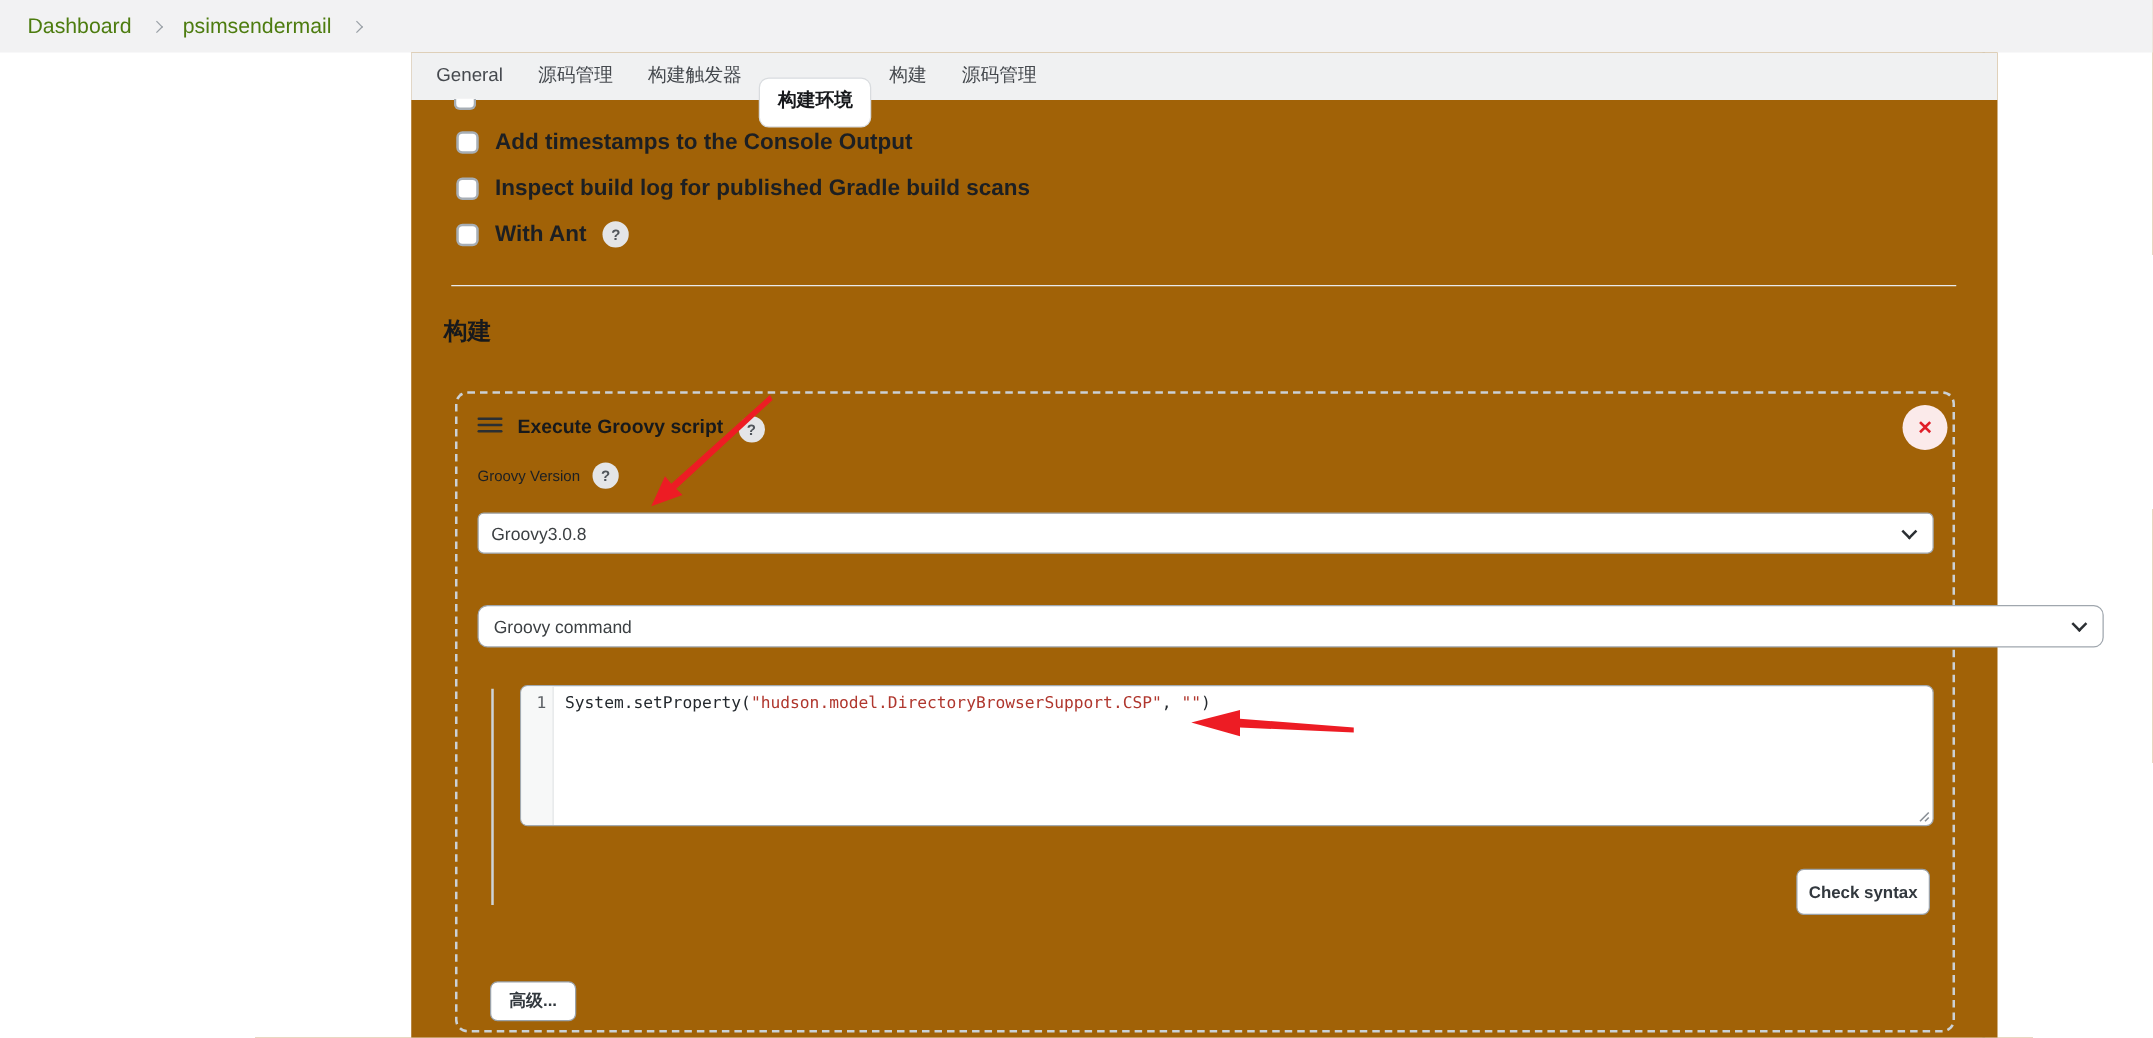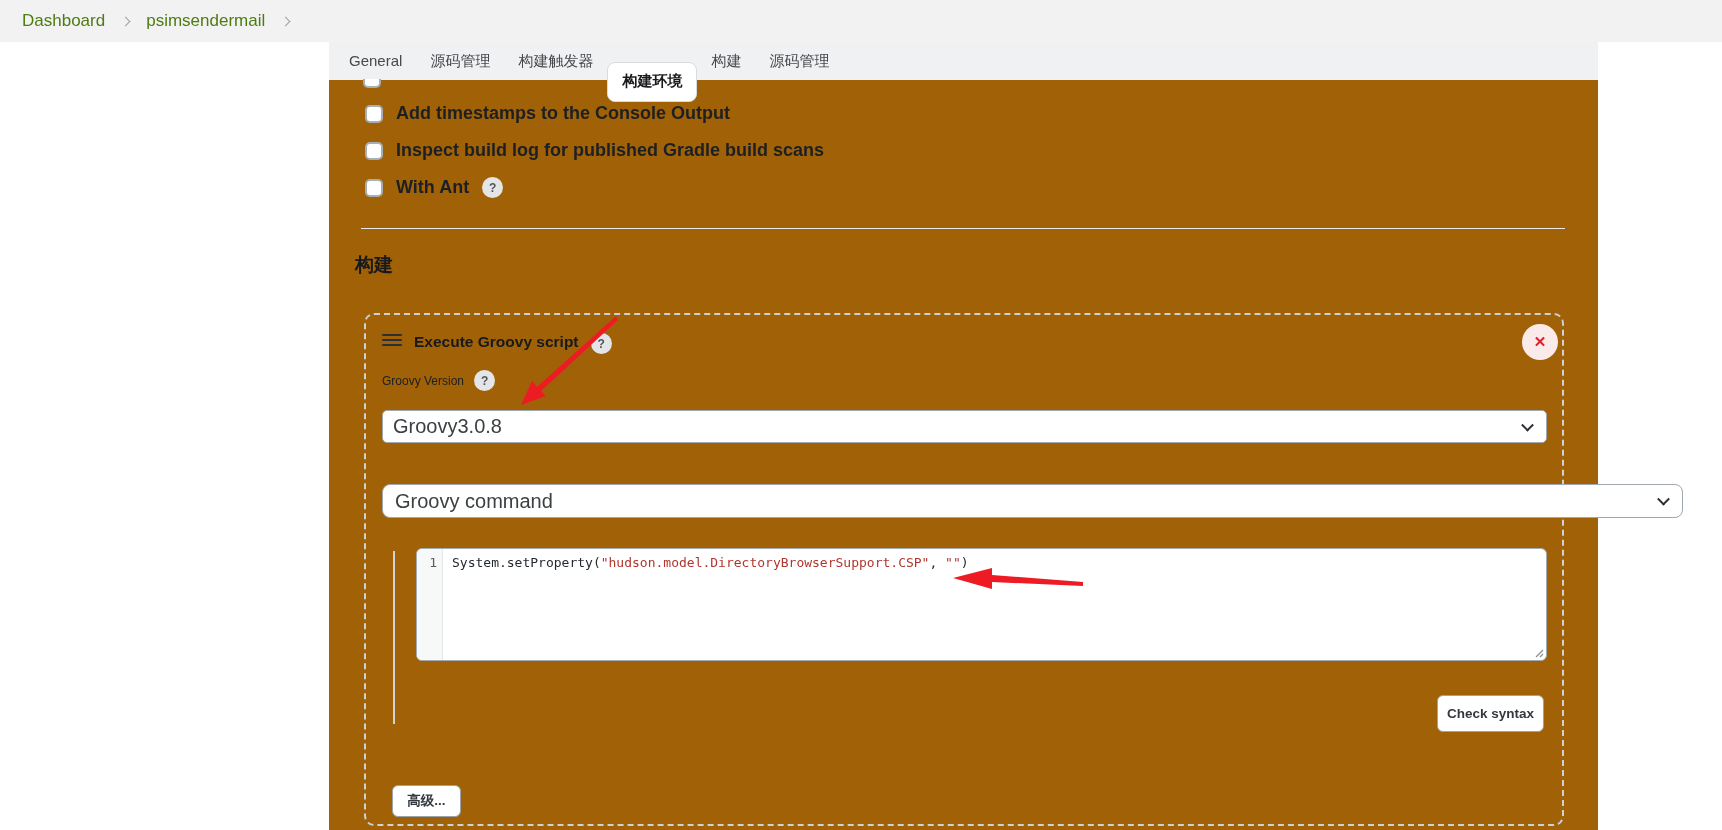--- a/index.html
+++ b/index.html
@@ -63,21 +63,21 @@
   .field-label-row { position:absolute; left:16px; top:55px; display:flex;
     align-items:center; gap:10px; }
   .field-label { font-size:12px; font-weight:500; color:#1c1f23; }
 
   .select-box { position:absolute; background:#ffffff; border:1px solid #a0a7ae;
     display:flex; align-items:center; cursor:pointer; }
   .select-version { left:16px; top:95px; width:1165px; height:33px; border-radius:5px;
     padding-left:10px; }
   .select-command { left:16px; top:169px; width:1301px; height:34px; border-radius:8px;
     padding-left:12px; }
-  .select-text { font-size:20px; color:#3c4043; }
+  .select-text { font-size:14px; color:#3c4043; }
   .select-chevron { position:absolute; right:14px; top:50%; width:9px; height:9px;
     border-right:2.2px solid #2b2f33; border-bottom:2.2px solid #2b2f33;
     transform:translateY(-70%) rotate(45deg); }
 
   .chunk-line { position:absolute; left:27px; top:236px; width:2px; height:173px;
     background:#ced3d7; }
 
   .code-editor { position:absolute; left:50px; top:233px; width:1131px; height:113px;
     background:#ffffff; border:1px solid #a3aab0; border-radius:6px; display:flex;
     overflow:hidden; }

